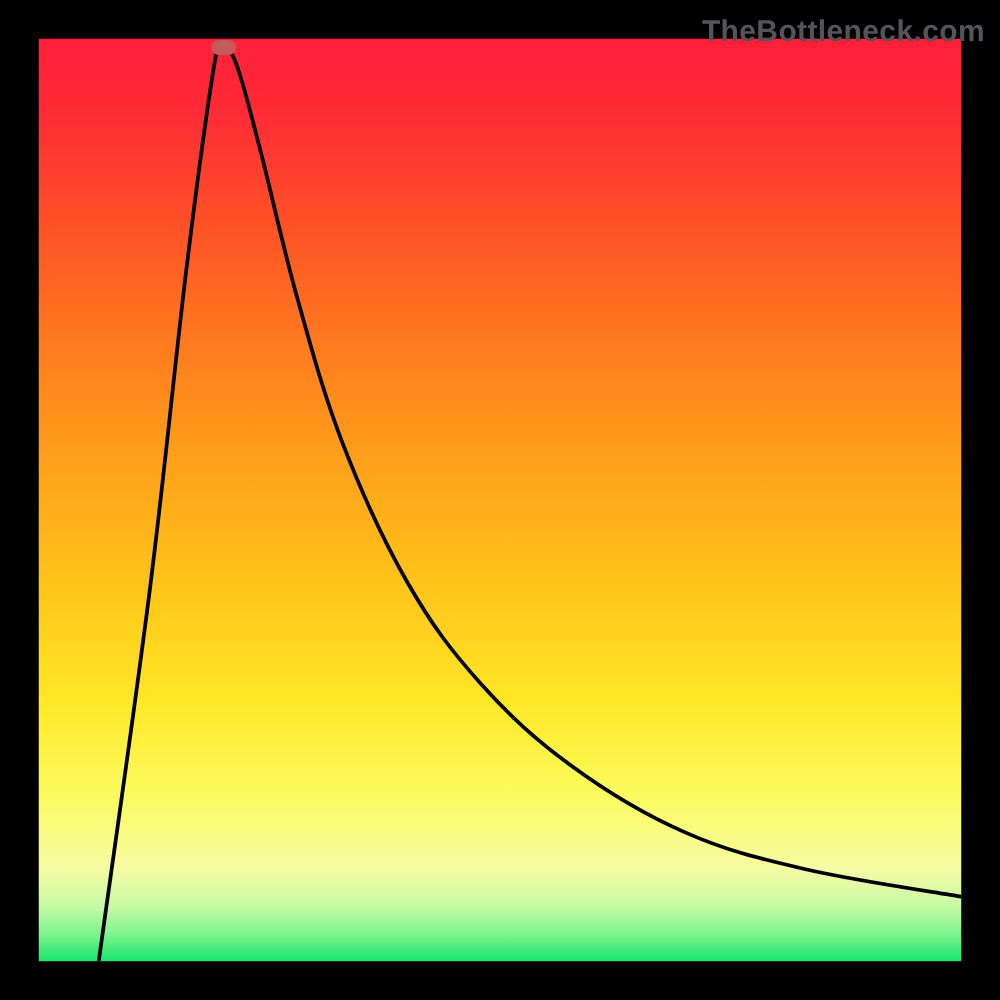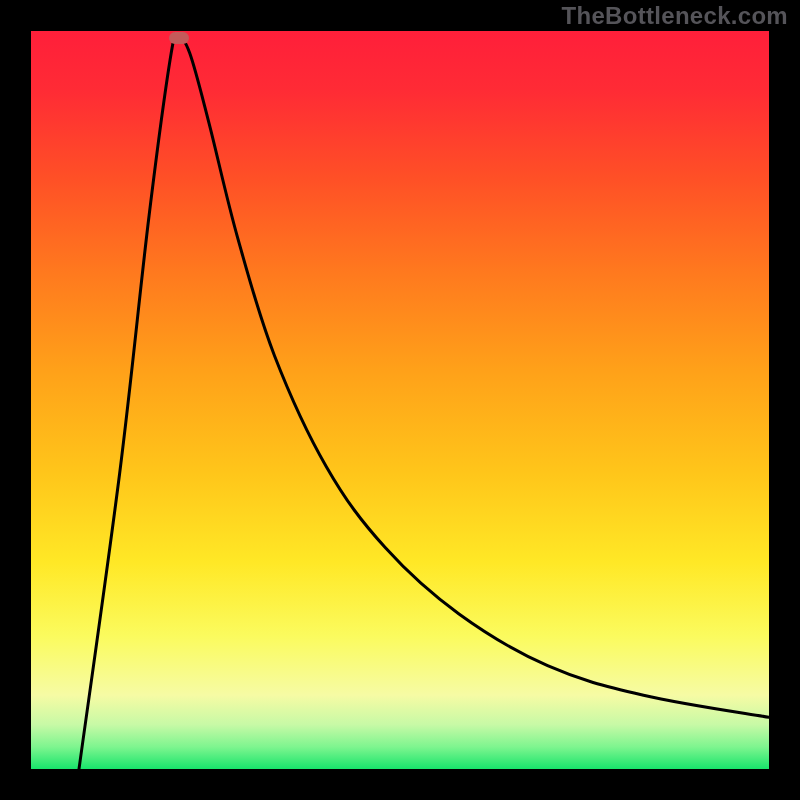--- a/index.html
+++ b/index.html
@@ -12,21 +12,21 @@
     font-family: Arial, Helvetica, sans-serif;
   }
   .frame {
     position: relative;
     width: 800px;
     height: 800px;
     background: #000;
   }
   .watermark {
     position: absolute;
-    top: 2px;
+    top: 12px;
     right: 12px;
     color: #555459;
     font-size: 24px;
     font-weight: 600;
     letter-spacing: 0.3px;
     z-index: 3;
     margin-left: 19px;
   }
   .plot-area {
     position: absolute;

